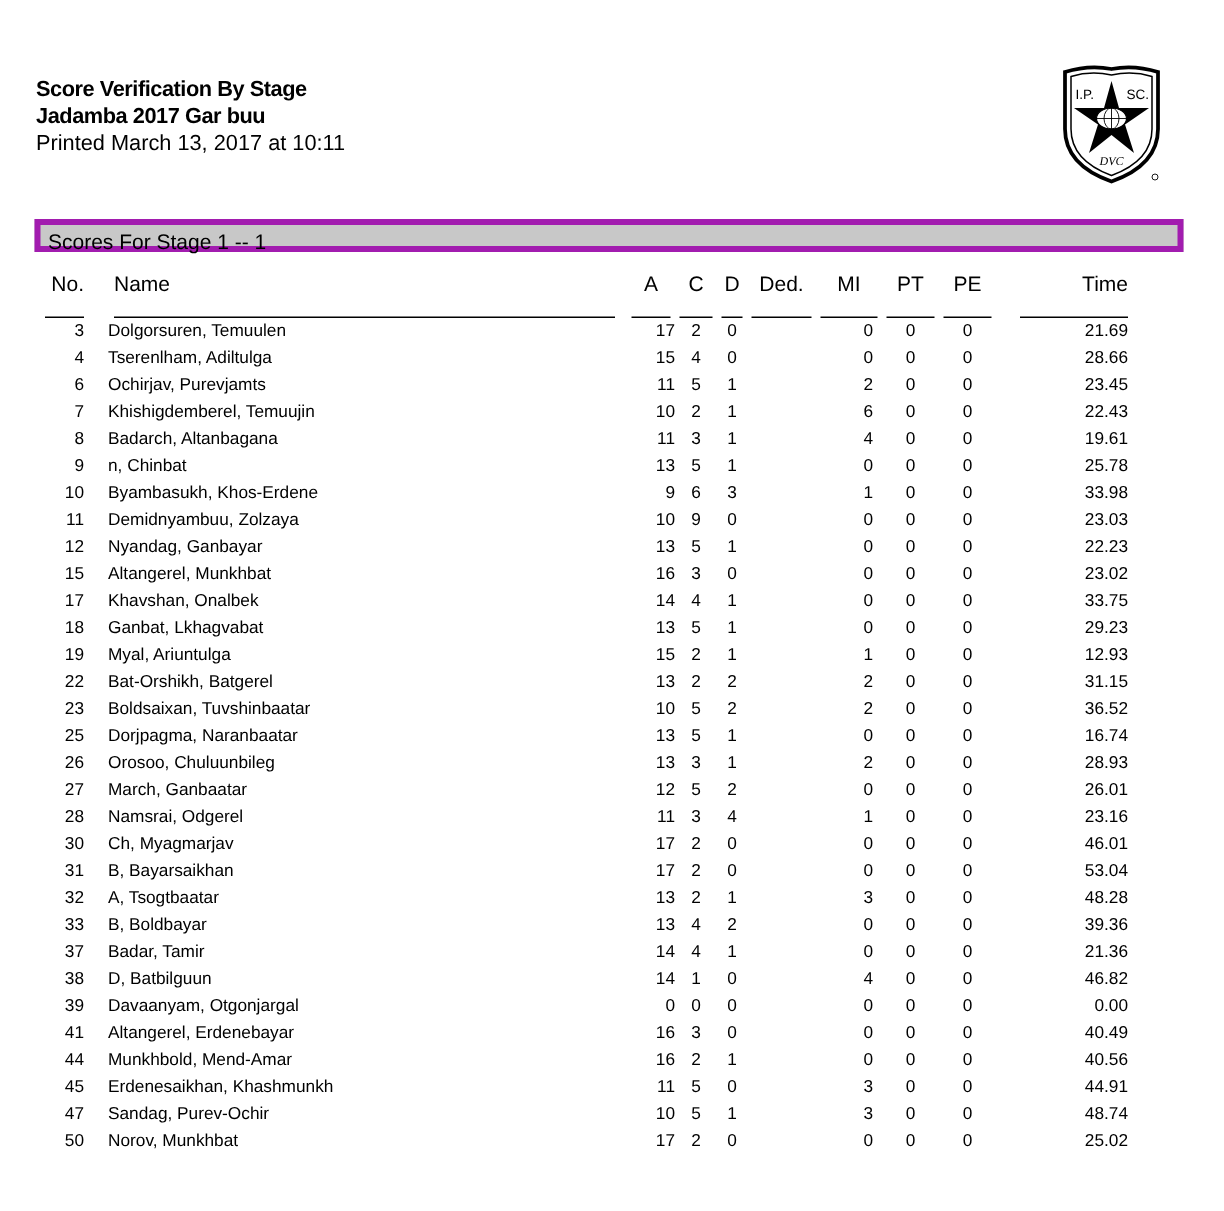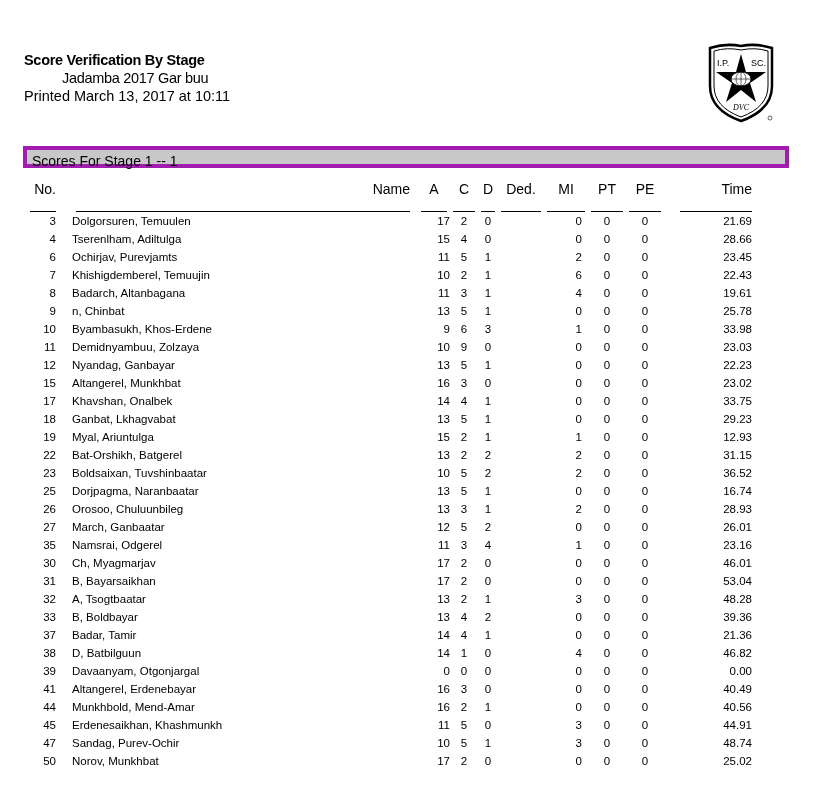--- a/index.html
+++ b/index.html
@@ -2,21 +2,21 @@
 <html><head>
 <meta charset="utf-8">
 <style>
   html, body { margin: 0; padding: 0; background: #ffffff; }
   body {
     width: 816px; height: 807px; position: relative; overflow: hidden;
     font-family: "Liberation Sans", sans-serif; color: #000;
   }
   .hdr { position: absolute; left: 24px; top: 51px; }
   .hdr .title { font-weight: bold; font-size: 14.5px; line-height: 18px; letter-spacing: -0.3px; }
-  .hdr .sub { font-weight: normal; font-size: 14.5px; line-height: 18px; letter-spacing: -0.3px; margin-left: 38px; }
+  .hdr .sub { font-weight: bold; font-size: 14.5px; line-height: 18px; letter-spacing: -0.3px; }
   .hdr .printed { font-size: 14.5px; line-height: 18px; }
   .logo { position: absolute; left: 706px; top: 42px; width: 70px; height: 82px; }
   .stagebar {
     position: absolute; left: 23px; top: 146px; width: 766px; height: 22px;
     background: #c8c8c8; border: 4px solid #a21caf;
     font-size: 14px; line-height: 22px; padding-left: 5px; box-sizing: border-box;
   }
   table { position: absolute; left: 22px; top: 181px; border-collapse: separate; border-spacing: 0; }
   th {
     font-weight: normal; font-size: 14px; height: 21px; padding: 0; vertical-align: bottom;
@@ -31,21 +31,21 @@
   .c-a { width: 32px; text-align: right; }
   .c-c { width: 28px; text-align: center; }
   .c-d { width: 20px; text-align: center; }
   .c-ded { width: 46px; text-align: center; }
   .c-mi { width: 38px; text-align: right; }
   .c-pt { width: 38px; text-align: center; }
   .c-pe { width: 38px; text-align: center; }
   .c-time { width: 88px; text-align: right; }
   th .u { margin: 0 3px; }
   th.c-no .u { margin-left: 8px; margin-right: 2px; }
-  th.c-name .u { margin-left: 4px; margin-right: 8px; text-align: right; }
+  th.c-name .u { margin-left: 4px; margin-right: 8px; }
   th.c-time .u { margin-left: 16px; margin-right: 0; }
   td.c-no { padding-right: 2px; }
   td.c-mi { padding-right: 6px; }
   td.c-time { padding-right: 0; }
 </style>
 </head>
 <body>
 
 <div class="hdr">
   <div class="title">Score Verification By Stage</div>
@@ -334,21 +334,21 @@
         <td class="c-a">12</td>
         <td class="c-c">5</td>
         <td class="c-d">2</td>
         <td class="c-ded"></td>
         <td class="c-mi">0</td>
         <td class="c-pt">0</td>
         <td class="c-pe">0</td>
         <td class="c-time">26.01</td>
       </tr>
       <tr>
-        <td class="c-no">35</td>
+        <td class="c-no">28</td>
         <td class="c-gap"></td>
         <td class="c-name">Namsrai, Odgerel</td>
         <td class="c-a">11</td>
         <td class="c-c">3</td>
         <td class="c-d">4</td>
         <td class="c-ded"></td>
         <td class="c-mi">1</td>
         <td class="c-pt">0</td>
         <td class="c-pe">0</td>
         <td class="c-time">23.16</td>

